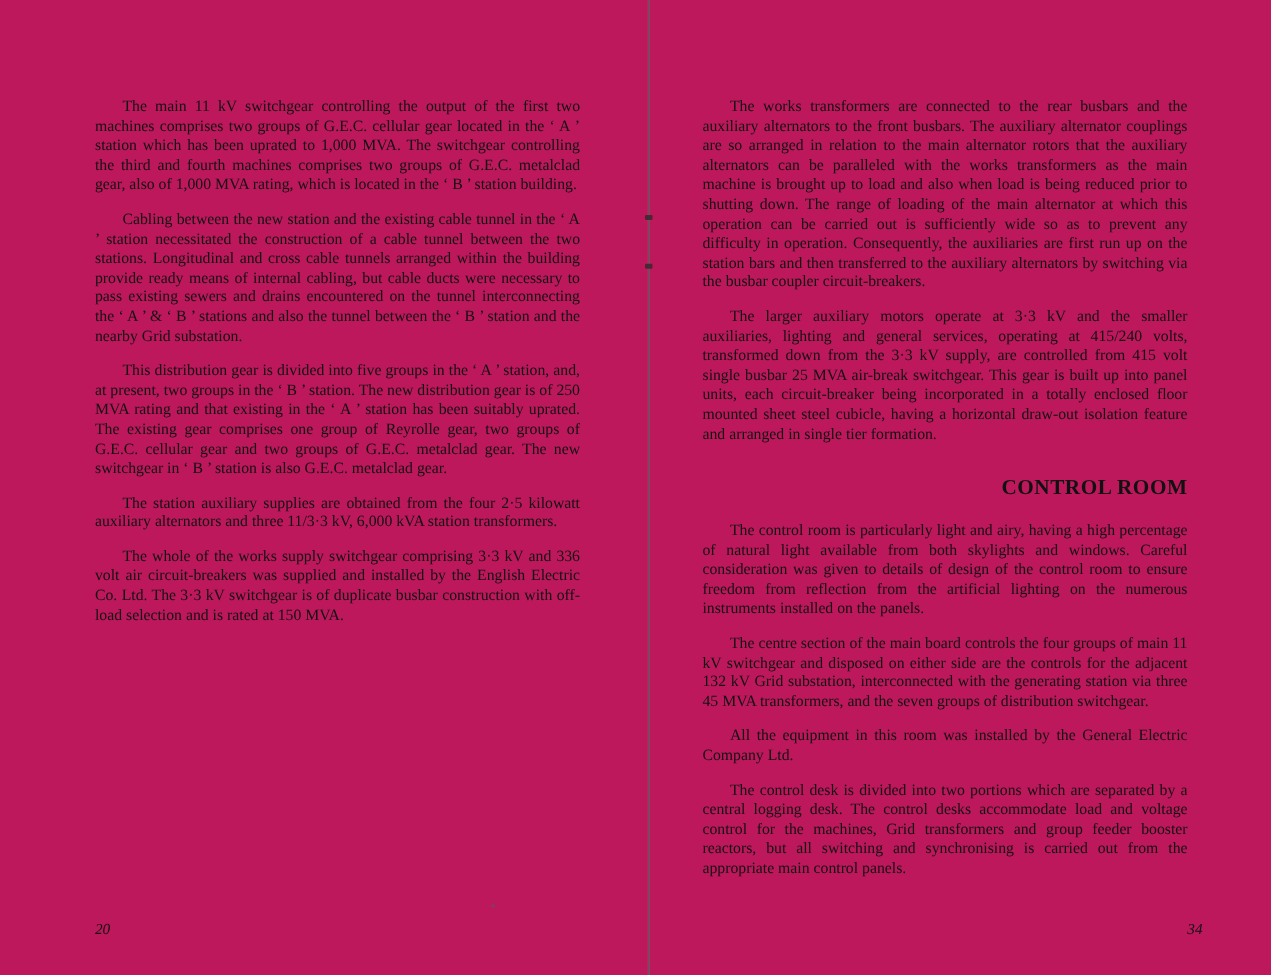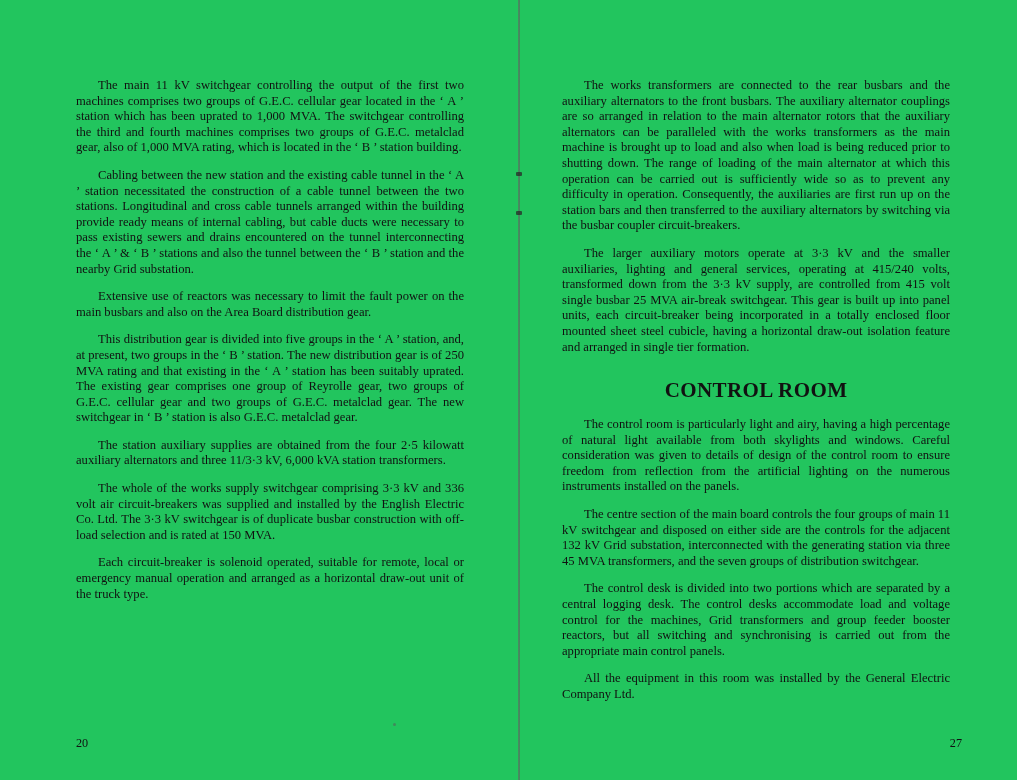--- a/index.html
+++ b/index.html
@@ -13,21 +13,21 @@
     font-family: "Liberation Serif", "DejaVu Serif", serif;
     color: #111111;
     overflow: hidden;
     position: relative;
   }
 
   .spread {
     position: relative;
     width: 1017px;
     height: 780px;
-    background: #22c55e;
+    background: #be185d;
   }
 
   
   .gutter {
     position: absolute;
     left: 518px;
     top: 0;
     width: 2px;
     height: 780px;
     background: linear-gradient(to right,
@@ -68,33 +68,34 @@
 
   p.para {
     margin: 0 0 12px 0;
     text-indent: 22px;
     hyphens: none;
   }
   p.para:last-child { margin-bottom: 0; }
 
   h2.section-heading {
     margin: 26px 0 18px 0;
-    font-size: 21px;
+    font-size: 17px;
     line-height: 18px;
     font-weight: bold;
     letter-spacing: 0.4px;
-    text-align: center;
+    text-align: right;
     text-indent: 0;
   }
 
   .folio {
     position: absolute;
     bottom: 30px;
     font-size: 12.2px;
     line-height: 14px;
+    font-style: italic;
   }
   .folio-left  { left: 76px; }
   .folio-right { right: 55px; }
 
   
   .speck {
     position: absolute;
     background: rgba(90,90,90,0.55);
     border-radius: 50%;
   }
@@ -102,40 +103,38 @@
 </style>
 </head>
 <body>
 
 <div class="spread">
 
   <div class="page page-left">
     <div class="column" id="left-col">
         <p class="para">The main 11 kV switchgear controlling the output of the first two machines comprises two groups of G.E.C. cellular gear located in the ‘ A ’ station which has been uprated to 1,000 MVA.  The switchgear controlling the third and fourth machines comprises two groups of G.E.C. metalclad gear, also of 1,000 MVA rating, which is located in the ‘ B ’ station building.</p>
         <p class="para">Cabling between the new station and the existing cable tunnel in the ‘ A ’ station necessitated the construction of a cable tunnel between the two stations.  Longitudinal and cross cable tunnels arranged within the building provide ready means of internal cabling, but cable ducts were necessary to pass existing sewers and drains encountered on the tunnel interconnecting the ‘ A ’ &amp; ‘ B ’ stations and also the tunnel between the ‘ B ’ station and the nearby Grid substation.</p>
-        <p class="para">Extensive use of reactors was necessary to limit the fault power on the main busbars and also on the Area Board distribution gear.</p>
         <p class="para">This distribution gear is divided into five groups in the ‘ A ’ station, and, at present, two groups in the ‘ B ’ station.  The new distribution gear is of 250 MVA rating and that existing in the ‘ A ’ station has been suitably uprated.  The existing gear comprises one group of Reyrolle gear, two groups of G.E.C. cellular gear and two groups of G.E.C. metalclad gear.  The new switchgear in ‘ B ’ station is also G.E.C. metalclad gear.</p>
         <p class="para">The station auxiliary supplies are obtained from the four 2·5 kilowatt auxiliary alternators and three 11/3·3 kV, 6,000 kVA station transformers.</p>
         <p class="para">The whole of the works supply switchgear comprising 3·3 kV and 336 volt air circuit-breakers was supplied and installed by the English Electric Co. Ltd.  The 3·3 kV switchgear is of duplicate busbar construction with off-load selection and is rated at 150 MVA.</p>
-        <p class="para">Each circuit-breaker is solenoid operated, suitable for remote, local or emergency manual operation and arranged as a horizontal draw-out unit of the truck type.</p>
       </div>
     <div class="folio folio-left">20</div>
     <div class="speck s1"></div>
   </div>
 
   <div class="gutter"></div>
   <div class="gutter-mark m1"></div>
   <div class="gutter-mark m2"></div>
 
   <div class="page page-right">
     <div class="column" id="right-col">
         <p class="para">The works transformers are connected to the rear busbars and the auxiliary alternators to the front busbars.  The auxiliary alternator couplings are so arranged in relation to the main alternator rotors that the auxiliary alternators can be paralleled with the works transformers as the main machine is brought up to load and also when load is being reduced prior to shutting down.  The range of loading of the main alternator at which this operation can be carried out is sufficiently wide so as to prevent any difficulty in operation.  Consequently, the auxiliaries are first run up on the station bars and then transferred to the auxiliary alternators by switching via the busbar coupler circuit-breakers.</p>
         <p class="para">The larger auxiliary motors operate at 3·3 kV and the smaller auxiliaries, lighting and general services, operating at 415/240 volts, transformed down from the 3·3 kV supply, are controlled from 415 volt single busbar 25 MVA air-break switchgear.  This gear is built up into panel units, each circuit-breaker being incorporated in a totally enclosed floor mounted sheet steel cubicle, having a horizontal draw-out isolation feature and arranged in single tier formation.</p>
         <h2 class="section-heading">CONTROL ROOM</h2>
         <p class="para">The control room is particularly light and airy, having a high percentage of natural light available from both skylights and windows.  Careful consideration was given to details of design of the control room to ensure freedom from reflection from the artificial lighting on the numerous instruments installed on the panels.</p>
         <p class="para">The centre section of the main board controls the four groups of main 11 kV switchgear and disposed on either side are the controls for the adjacent 132 kV Grid substation, interconnected with the generating station via three 45 MVA transformers, and the seven groups of distribution switchgear.</p>
+        <p class="para">All the equipment in this room was installed by the General Electric Company Ltd.</p>
         <p class="para">The control desk is divided into two portions which are separated by a central logging desk.  The control desks accommodate load and voltage control for the machines, Grid transformers and group feeder booster reactors, but all switching and synchronising is carried out from the appropriate main control panels.</p>
-        <p class="para">All the equipment in this room was installed by the General Electric Company Ltd.</p>
       </div>
-    <div class="folio folio-right">27</div>
+    <div class="folio folio-right">34</div>
   </div>
 
 </div>
 
 </body></html>

